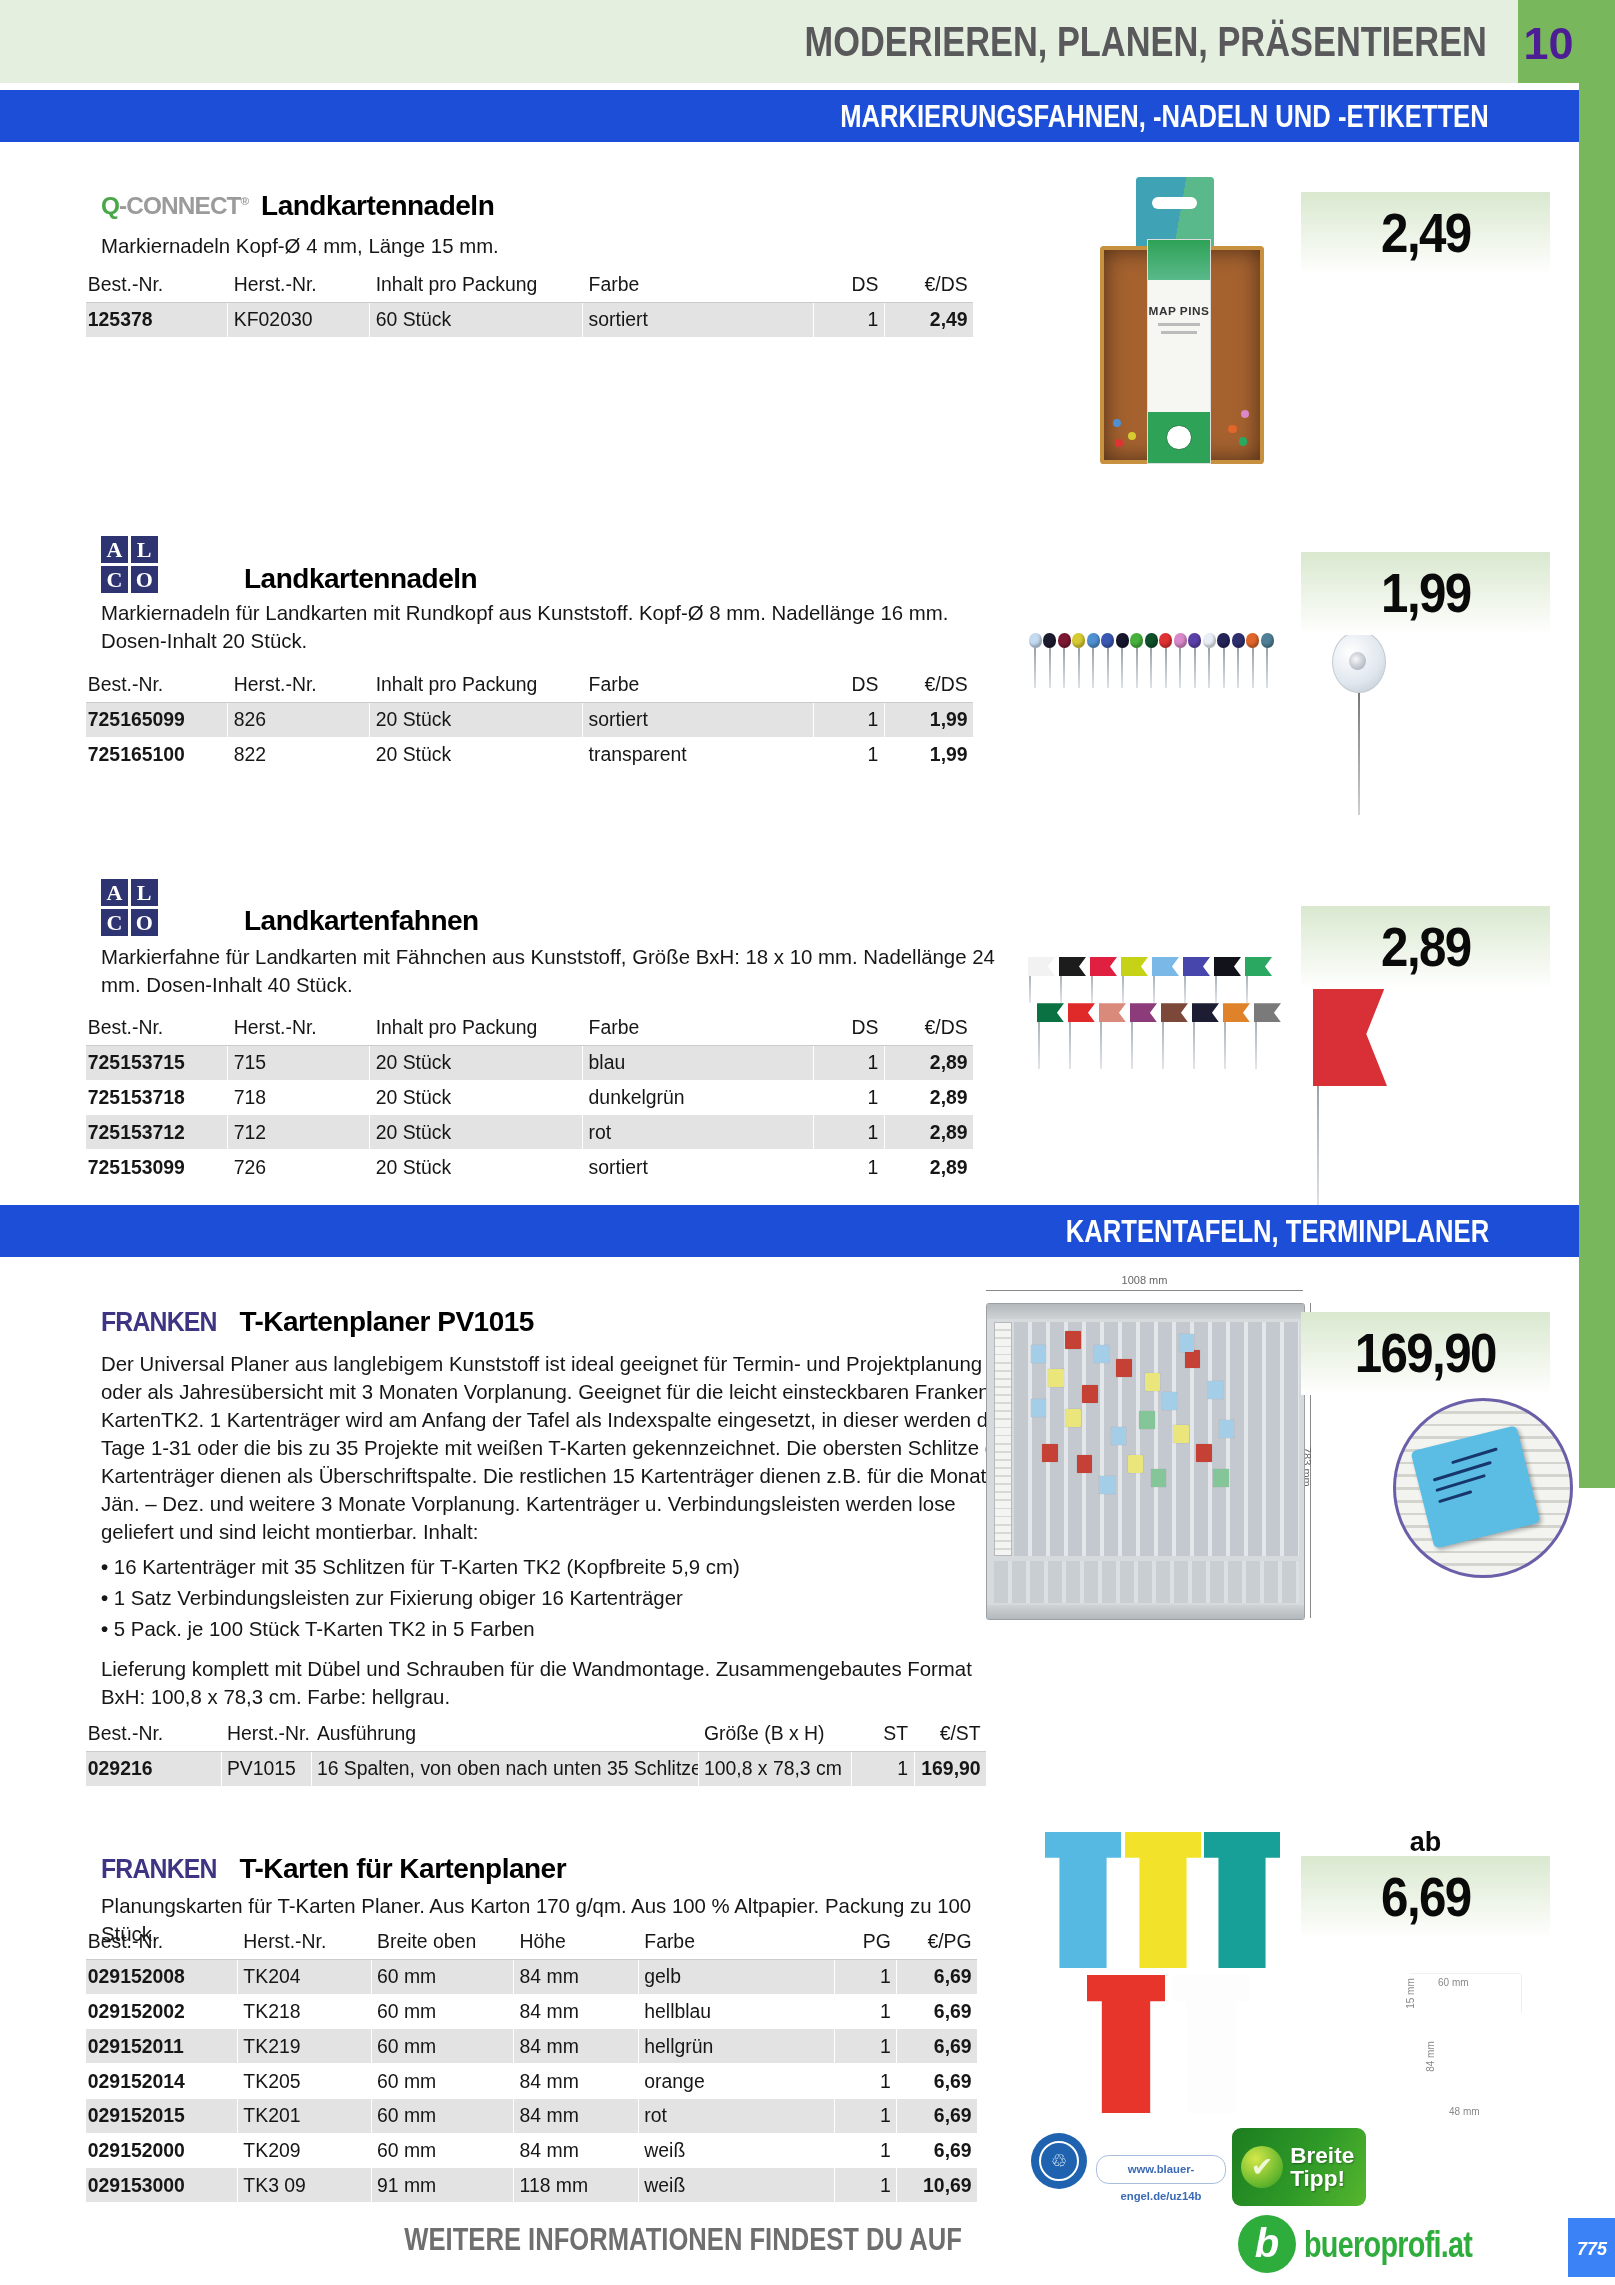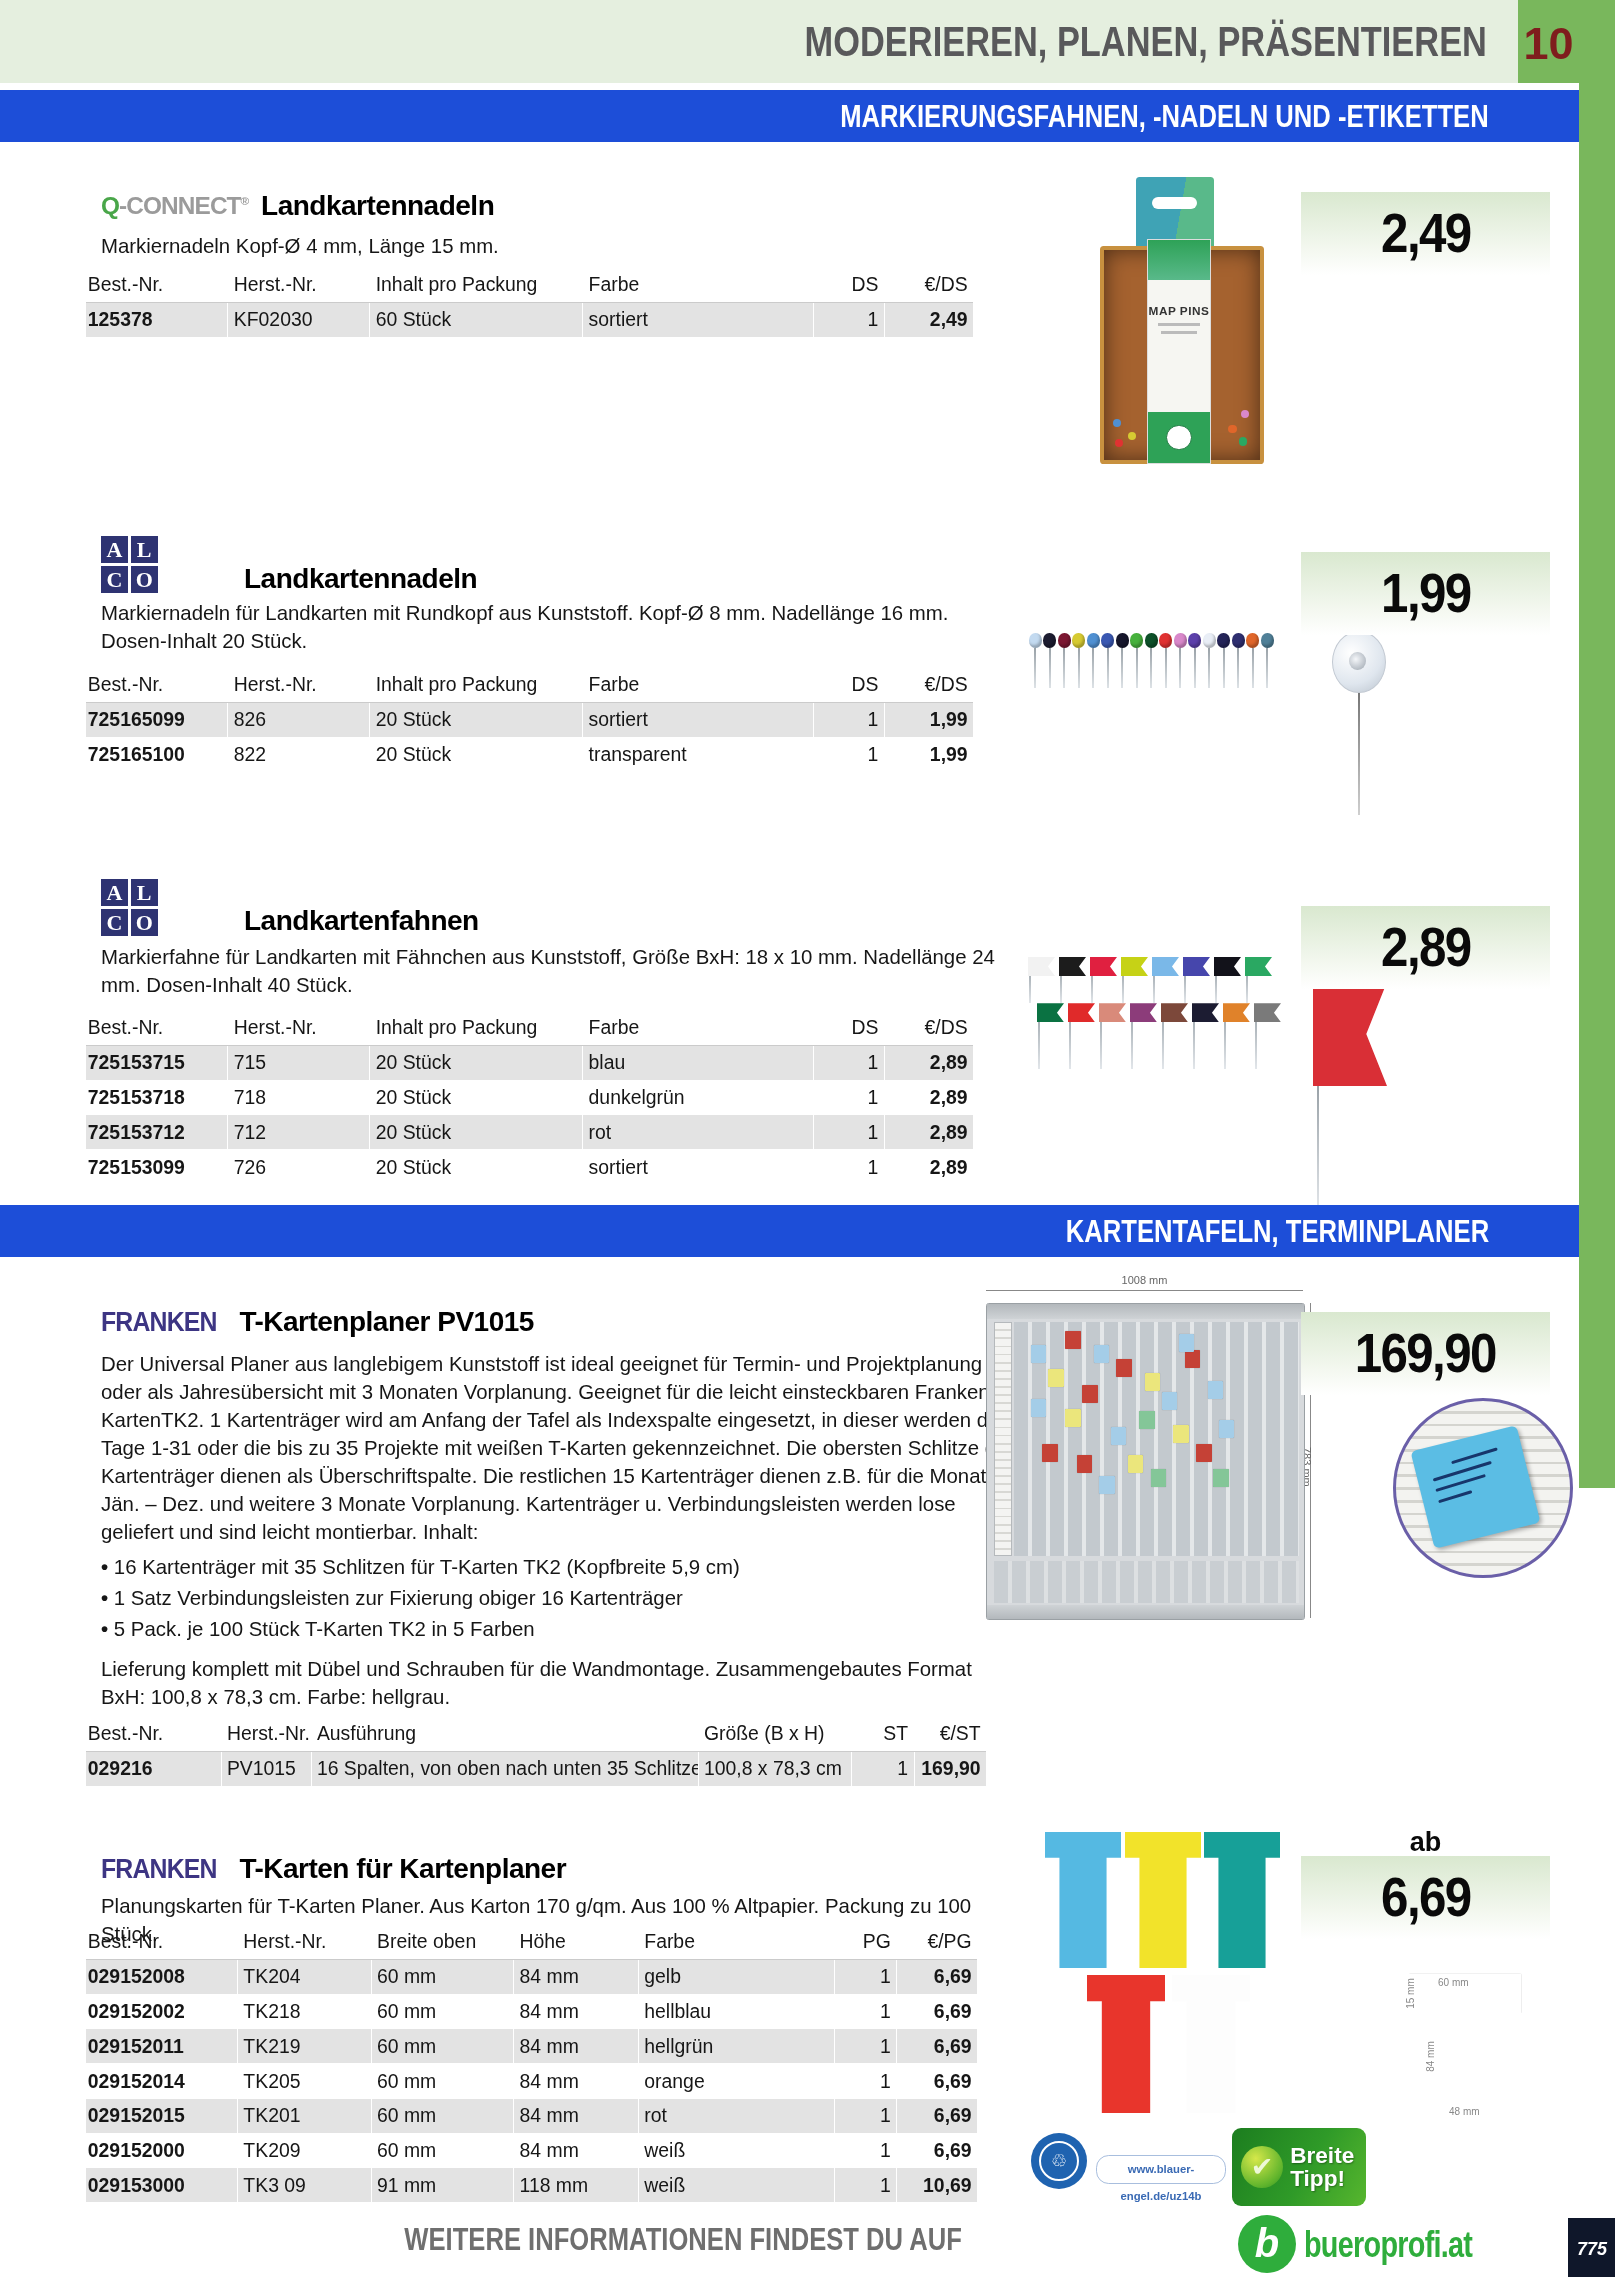--- a/index.html
+++ b/index.html
@@ -5,21 +5,21 @@
   html,body{margin:0;padding:0;background:#888;}
   .page{position:relative;width:1616px;height:2285px;background:#fff;overflow:hidden;
         font-family:"Liberation Sans",sans-serif;color:#161616;}
   .abs{position:absolute;}
   .cond{display:inline-block;transform:scaleX(.8);transform-origin:100% 50%;white-space:nowrap;}
   .cond-c{display:inline-block;transform:scaleX(.88);transform-origin:50% 50%;white-space:nowrap;}
 
   
   .top-band{left:0;top:0;width:1518px;height:83px;background:#e5efdf;text-align:right;}
   .chapter-title{font-size:43px;font-weight:bold;color:#59595b;line-height:83px;margin-right:31px;}
-  .chapter-num{left:1518px;top:0;width:61px;height:83px;background:#79b75c;color:#7f1d1d;
+  .chapter-num{left:1518px;top:0;width:61px;height:83px;background:#79b75c;color:#4c1d95;
                font-size:45px;font-weight:bold;text-align:center;line-height:87px;}
   .right-strip{left:1579px;top:0;width:37px;height:1488px;background:#79b75c;}
   .banner{left:0;width:1579px;height:52px;background:#1d4ed8;text-align:right;}
   .banner .cond{font-size:32px;font-weight:bold;color:#fff;line-height:52px;margin-right:90px;}
 
   
   .brandline{display:flex;align-items:center;gap:12.7px;}
   .ptitle{font-size:28px;font-weight:bold;color:#000;letter-spacing:-0.5px;}
   .pdesc{font-size:20.4px;line-height:28px;color:#161616;}
   .qc-logo{font-size:24.4px;font-weight:bold;letter-spacing:-0.9px;}
@@ -122,21 +122,21 @@
         background:linear-gradient(120deg,#1c7d1f,#2f9a28 55%,#57b62e);display:flex;align-items:center;padding-left:9px;box-sizing:border-box;}
   .umwelt .leaf{width:42px;height:42px;border-radius:50%;background:radial-gradient(circle at 35% 30%,#d6e84a,#5fb42c 70%,#2f8f22);
         color:#eef8d8;font-size:27px;text-align:center;line-height:42px;margin-right:7.2px;}
   .umwelt .txt{color:#fff;font-weight:bold;font-size:22.6px;line-height:23.5px;text-shadow:0.9px 0.9px 1.8px rgba(0,0,0,.35);}
 
   
   .footer-text{left:0;top:2221px;width:1226px;text-align:center;font-size:32px;font-weight:bold;color:#6f6f6f;}
   .bp-circle{left:1238px;top:2215px;width:58px;height:58px;border-radius:50%;background:#2fad3c;color:#fff;
         font-size:40px;font-weight:bold;font-style:italic;text-align:center;line-height:56px;}
   .bp-site{left:1304px;top:2224px;font-size:36px;font-weight:bold;color:#2fad3c;letter-spacing:-0.9px;}
-  .pagebox{left:1568px;top:2218px;width:48px;height:59px;background:#0f172a;color:#fff;
+  .pagebox{left:1568px;top:2218px;width:48px;height:59px;background:#3b82f6;color:#fff;
         font-size:18px;font-weight:bold;font-style:italic;text-align:center;line-height:62px;}
 
   .bullets{font-size:20.4px;line-height:31px;}
   .bullets div:before{content:"• ";font-weight:bold;}
 </style>
 </head>
 <body>
 
 <div class="page">
 

